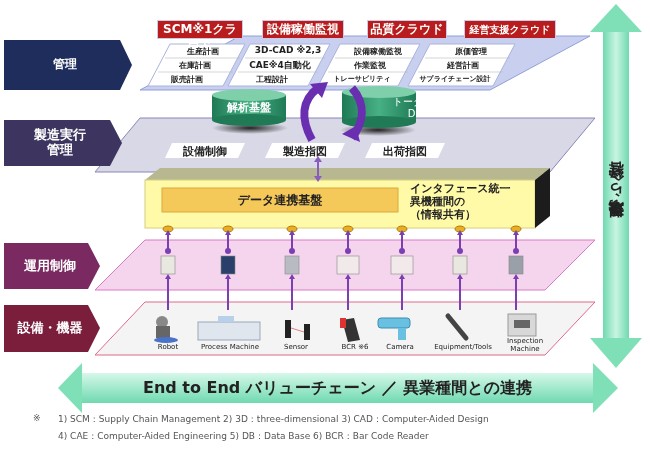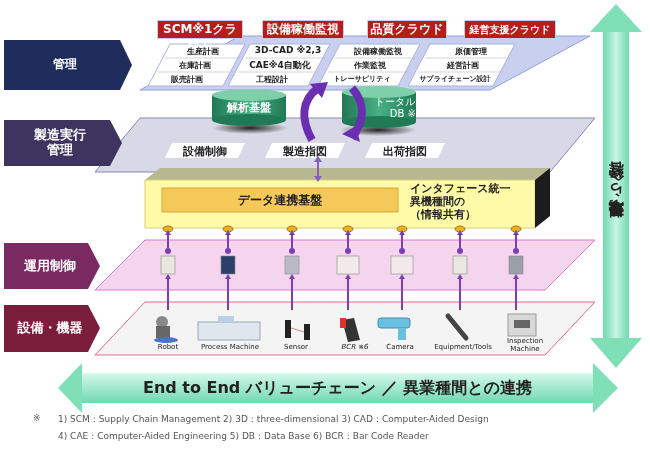--- a/index.html
+++ b/index.html
@@ -140,21 +140,21 @@
 
 <div class="cell" style="left:338px;top:46px;width:80px;">設備稼働監視</div>
 <div class="cell" style="left:330px;top:60px;width:80px;">作業監視</div>
 <div class="cell" style="left:322px;top:74px;width:80px;font-size:7px;">トレーサビリティ</div>
 
 <div class="cell" style="left:430px;top:46px;width:82px;">原価管理</div>
 <div class="cell" style="left:422px;top:60px;width:82px;">経営計画</div>
 <div class="cell" style="left:414px;top:74px;width:82px;font-size:7px;">サプライチェーン設計</div>
 
 <div class="abs" style="left:212px;top:100px;width:74px;text-align:center;color:#fff;font-size:11px;font-weight:bold;">解析基盤</div>
-<div class="abs" style="left:326px;top:96px;width:74px;text-align:center;color:#fff;font-size:10px;line-height:12px;padding-left:43px;">
+<div class="abs" style="left:344px;top:96px;width:74px;text-align:center;color:#fff;font-size:10px;line-height:12px;padding-left:43px;">
   <div>トータルSCM</div>
   <div>DB ※5</div>
 </div>
 
 <div class="mes-cell" style="left:172px;top:144px;width:66px;">設備制御</div>
 <div class="mes-cell" style="left:272px;top:144px;width:66px;">製造指図</div>
 <div class="mes-cell" style="left:372px;top:144px;width:66px;">出荷指図</div>
 
 <div class="abs" style="left:162px;top:192px;width:236px;text-align:center;font-size:12px;font-weight:bold;color:#222;">データ連携基盤</div>
 <div class="abs" style="left:410px;top:182px;width:125px;font-size:11px;font-weight:bold;color:#222;line-height:13px;">
@@ -226,21 +226,21 @@
     <rect x="378" y="318" width="32" height="10" rx="3" fill="#6ac0e0" stroke="#3a8fb0"></rect>
     <rect x="398" y="328" width="8" height="12" fill="#6ac0e0"></rect>
     <line x1="448" y1="316" x2="466" y2="338" stroke="#444" stroke-width="5" stroke-linecap="round"></line>
     <rect x="508" y="314" width="28" height="22" fill="#d8d8d8" stroke="#999"></rect>
     <rect x="514" y="320" width="16" height="8" fill="#666"></rect>
   </svg>
 
 <div class="dev-lbl" style="left:150px;top:343px;width:36px;">Robot</div>
 <div class="dev-lbl" style="left:195px;top:343px;width:70px;">Process Machine</div>
 <div class="dev-lbl" style="left:278px;top:343px;width:36px;">Sensor</div>
-<div class="dev-lbl" style="left:335px;top:343px;width:40px;font-style:italic;">BCR ※6</div>
+<div class="dev-lbl" style="left:335px;top:343px;width:40px;">BCR ※6</div>
 <div class="dev-lbl" style="left:380px;top:343px;width:40px;">Camera</div>
 <div class="dev-lbl" style="left:428px;top:343px;width:70px;">Equipment/Tools</div>
 <div class="dev-lbl" style="left:505px;top:337px;width:40px;white-space:normal;line-height:8px;">Inspection Machine</div>
 
 <div class="abs" style="left:603px;top:80px;width:26px;height:240px;display:flex;align-items:center;justify-content:center;">
   <div style="writing-mode:vertical-rl;transform:rotate(180deg);font-size:15px;font-weight:bold;color:#222;letter-spacing:1px;">製造現場から経営へ</div>
 </div>
 
 <div class="abs" style="left:80px;top:378px;width:515px;text-align:center;font-size:16px;font-weight:bold;color:#222;">End to End バリューチェーン ／ 異業種間との連携</div>
 

